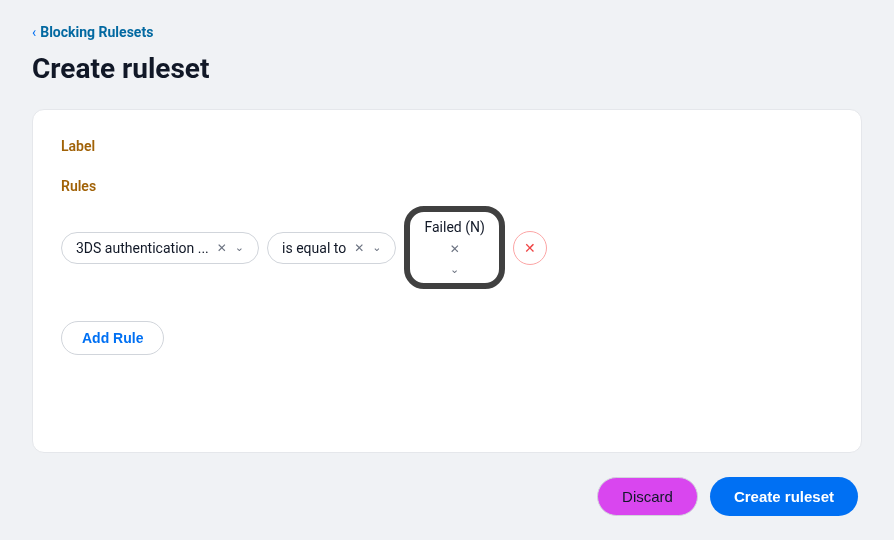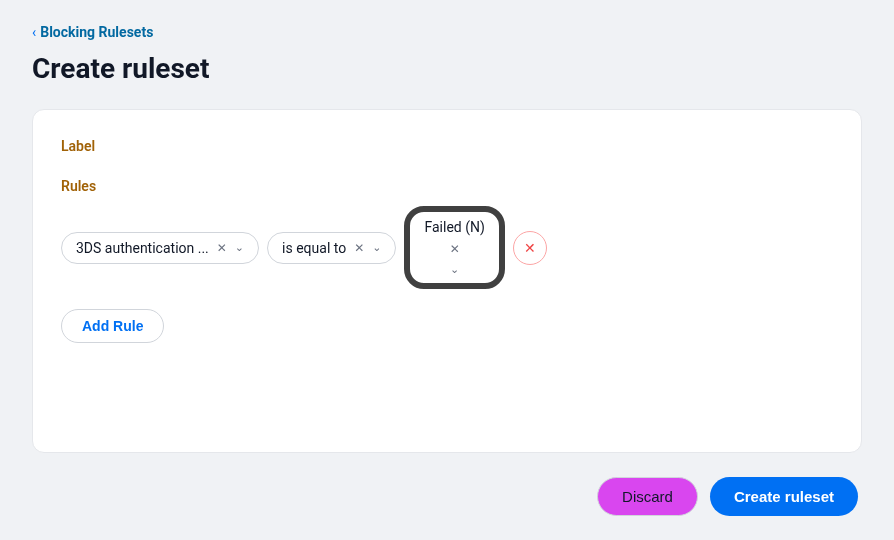--- a/index.html
+++ b/index.html
@@ -122,21 +122,21 @@
       height: 34px;
       border: 1px solid #fca5a5;
       border-radius: 50%;
       background: #fff;
       cursor: pointer;
       color: #ef4444;
       font-size: 14px;
     }
 
     .add-rule-btn {
-      margin-top: 20px;
+      margin-top: 32px;
       border: 1px solid #d1d5db;
       border-radius: 20px;
       padding: 8px 20px;
       font-size: 14px;
       font-weight: 600;
       color: #0070f3;
       background: #fff;
       cursor: pointer;
     }
 

